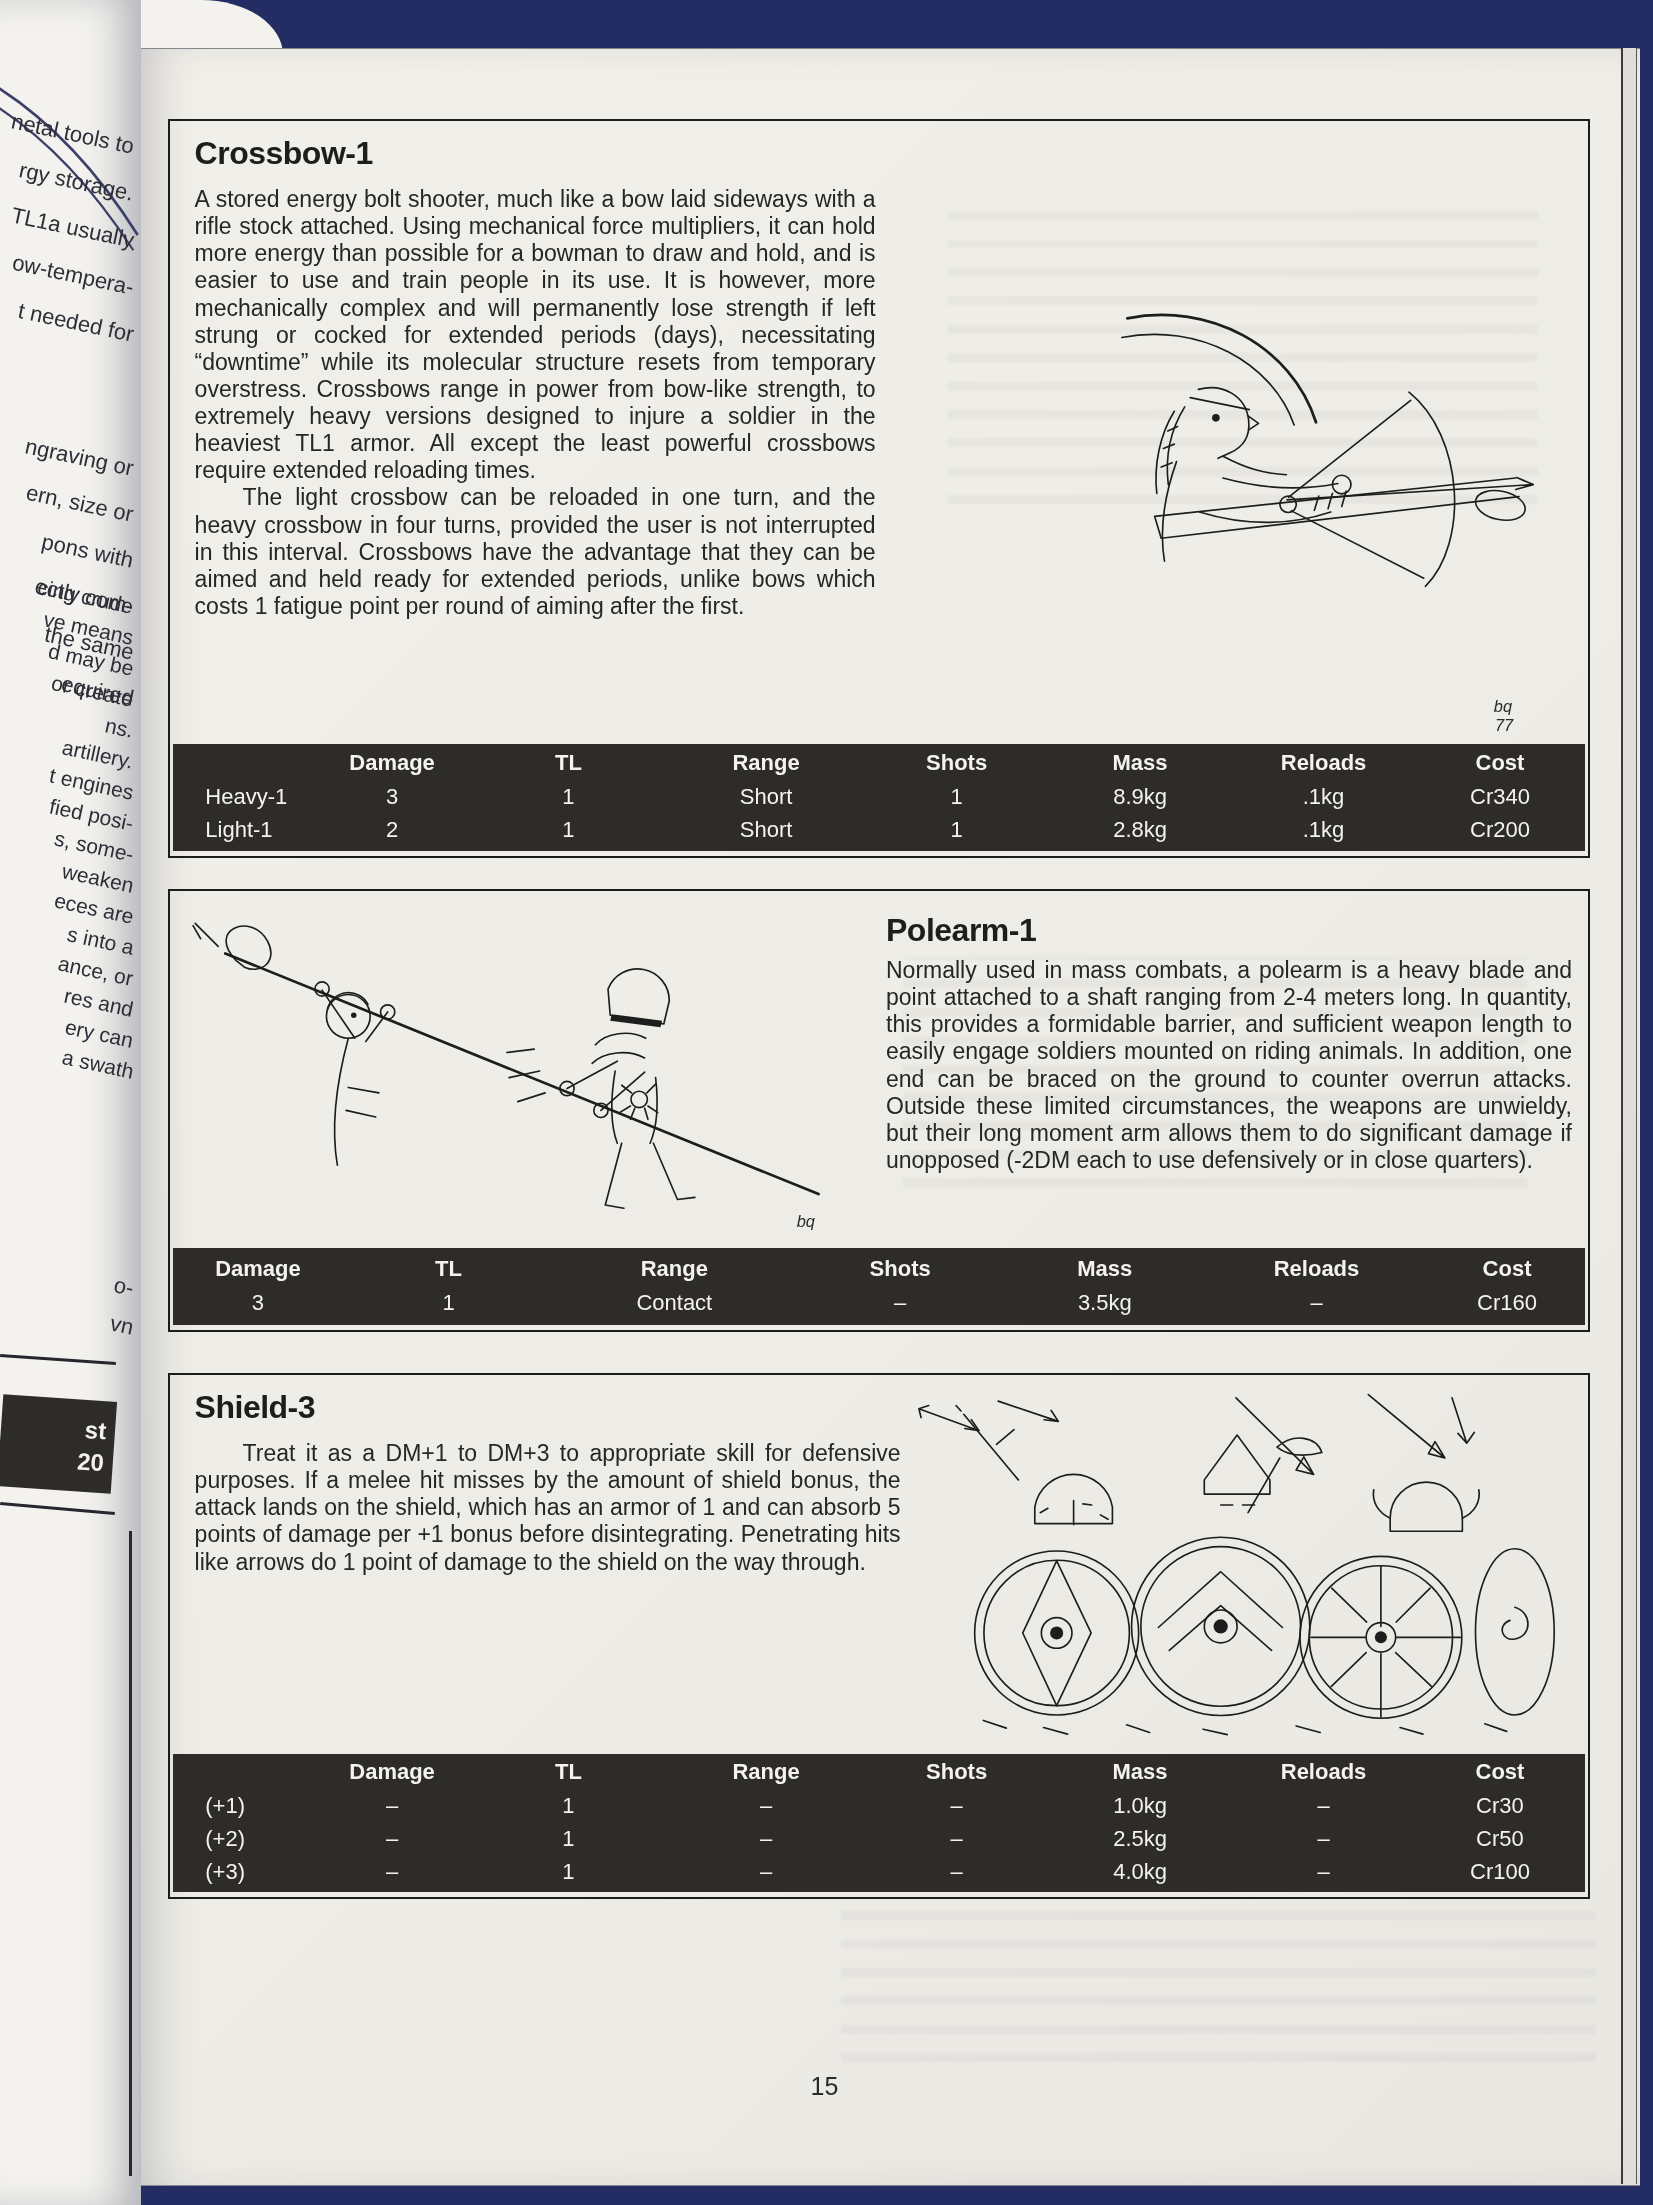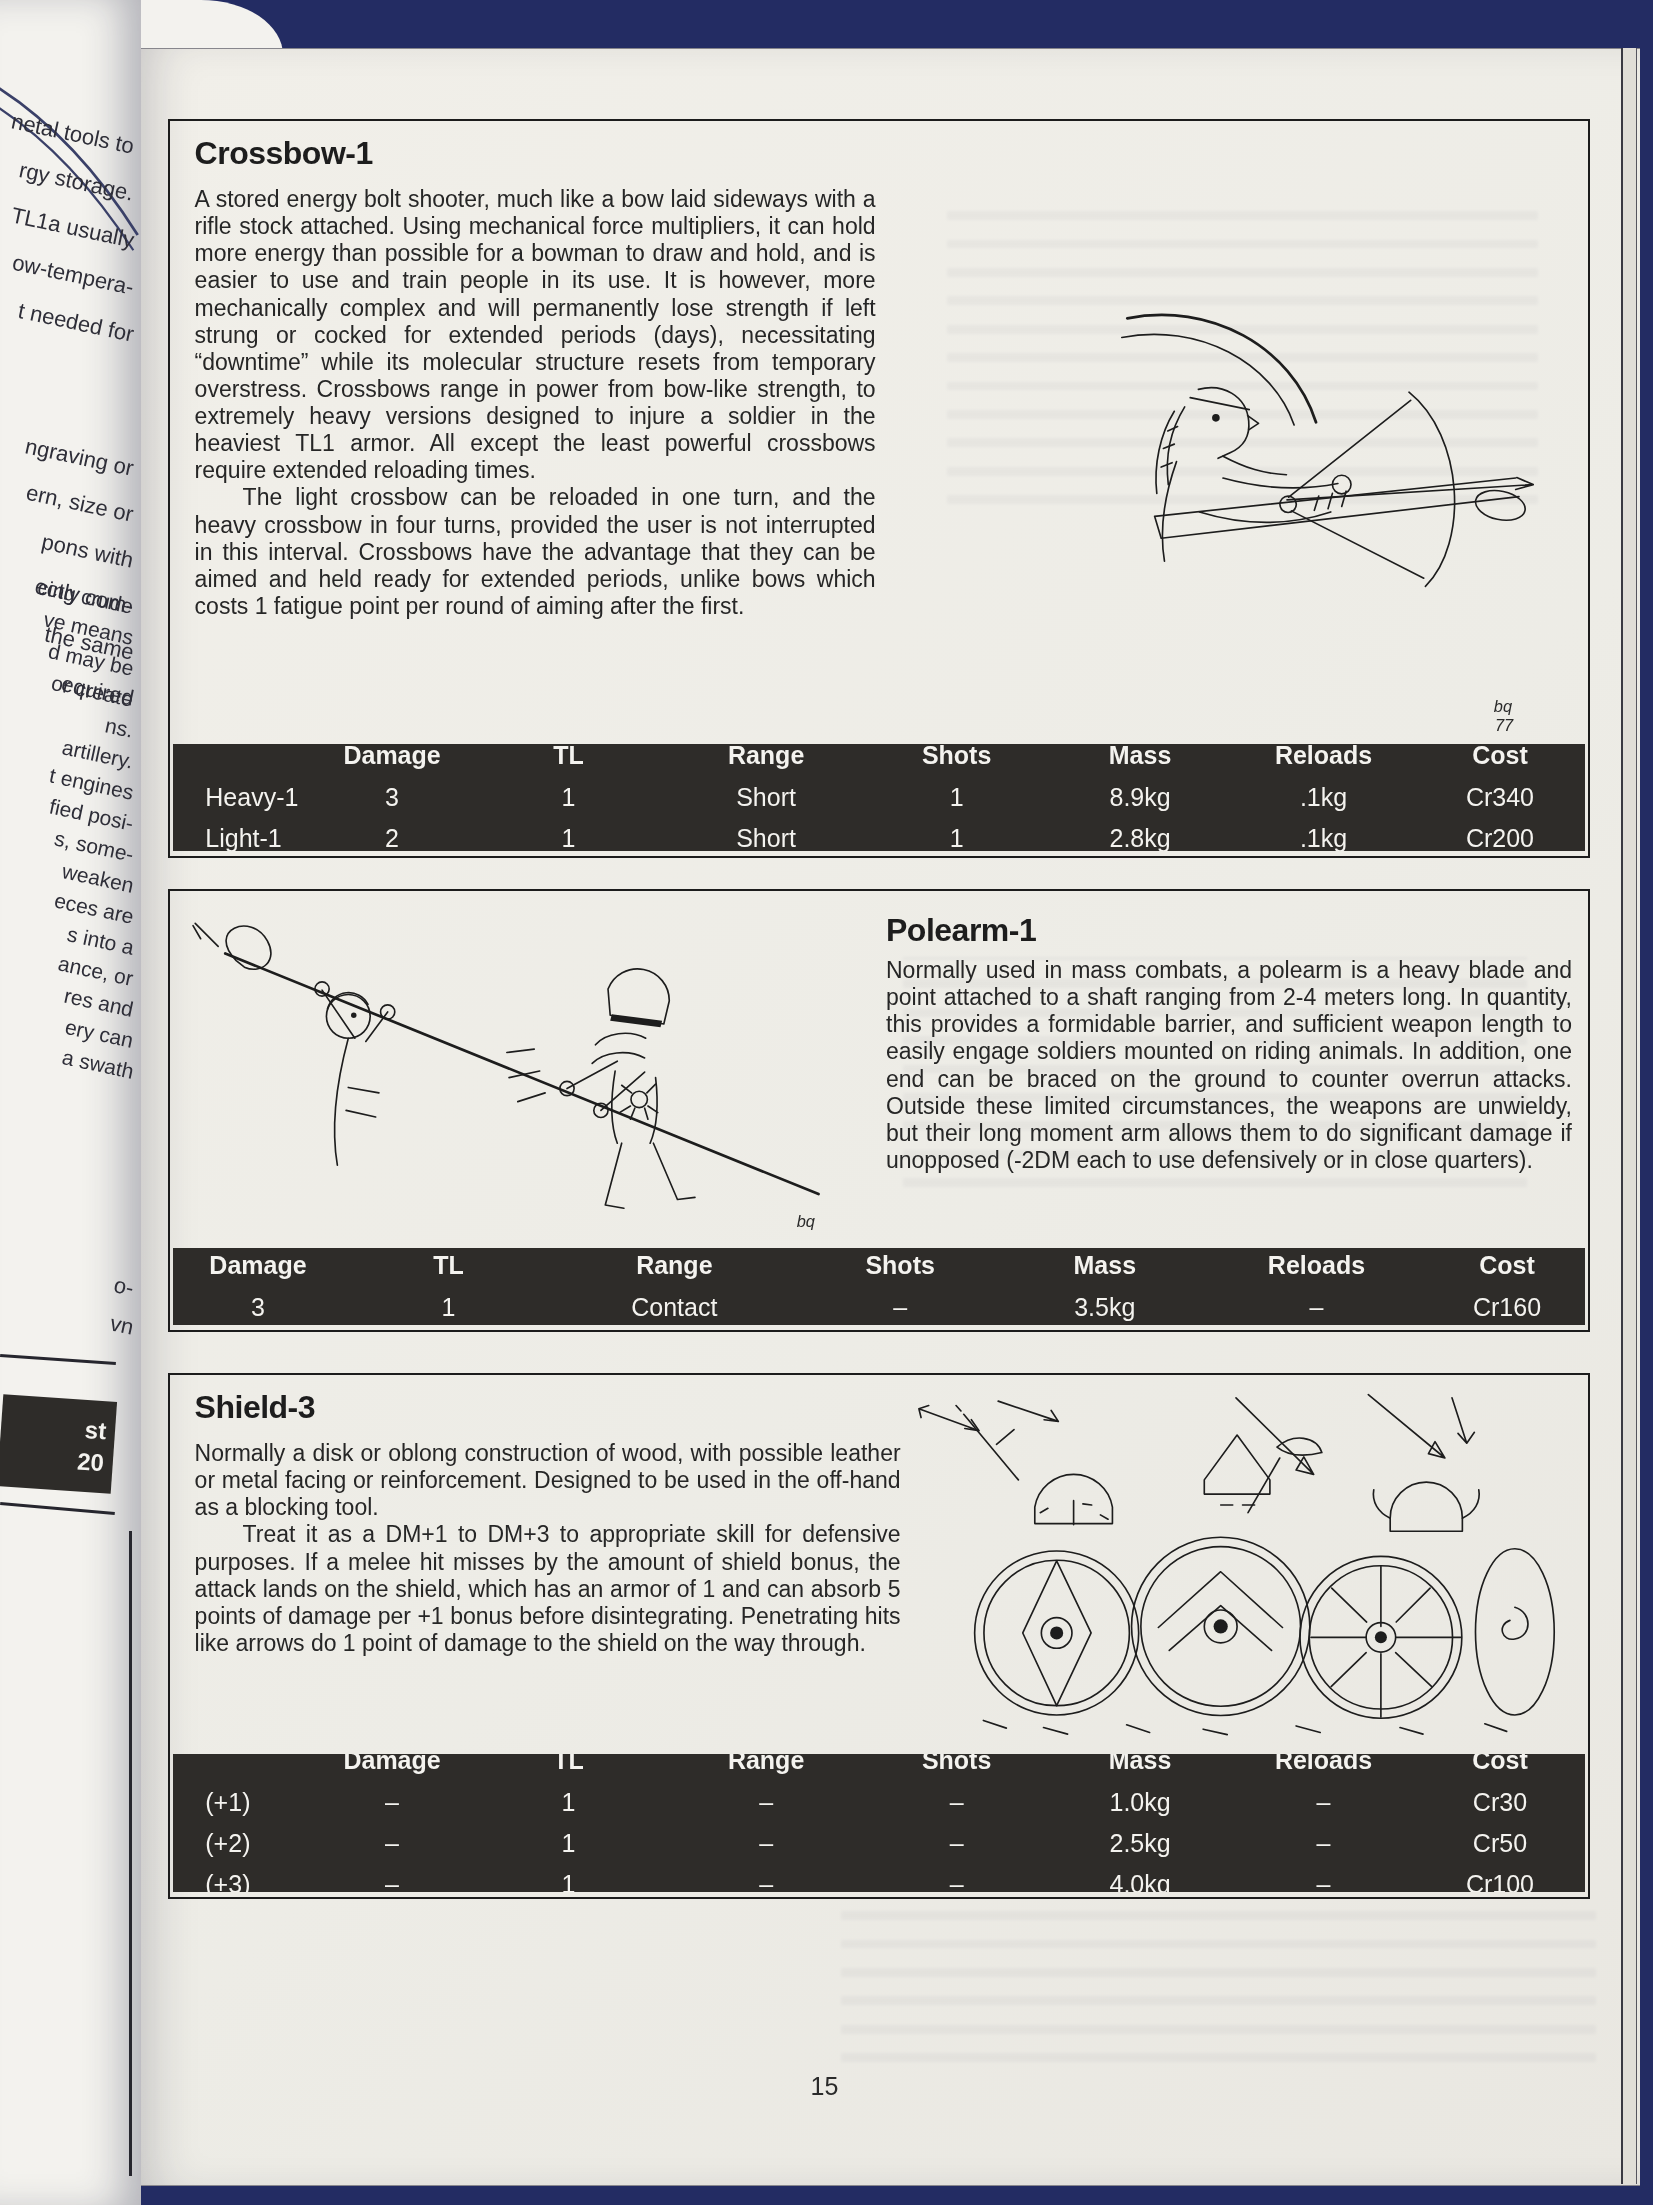--- a/index.html
+++ b/index.html
@@ -43,21 +43,21 @@
   .sec-body p{margin:0;}
   .sec-body p.indent{text-indent:48px;}
   .t-crossbow .sec-title, .t-shield .sec-title{left:24.6px;top:14.2px;}
   .body-crossbow{left:24.6px;top:65px;width:681px;}
   .title-polearm{left:716px;top:15.3px;margin-top:6px;}
   .body-polearm{left:716px;top:66px;width:686px;}
   .body-shield{left:24.6px;top:65px;width:706px;}
 
   
   .stats-table{position:absolute;left:3.3px;right:3.3px;bottom:5.5px;display:grid;align-content:center;
-               background:#2e2c29;color:#f4f3ef;font-size:25px;row-gap:13px;overflow:hidden;z-index:4;}
+               background:#2e2c29;color:#f4f3ef;font-size:22px;row-gap:5px;overflow:hidden;z-index:4;}
   .t1{height:107px;} .t2{height:77px;} .t3{height:138px;}
   .cols8{grid-template-columns:10% 11% 14% 14% 13% 13% 13% 12%;}
   .cols7{grid-template-columns:12% 15% 17% 15% 14% 16% 11%;}
   .th{font-weight:700;text-align:center;line-height:28.4px;}
   .td{text-align:center;line-height:28.4px;}
   .td.name{text-align:left;padding-left:32px;}
 
   
   .illus{position:absolute;z-index:2;text-align:center;}
   .ill-crossbow{left:700px;top:159px;width:706px;height:465px;}
@@ -248,21 +248,20 @@
           <div class="td">–</div>
           <div class="td">3.5kg</div>
           <div class="td">–</div>
           <div class="td">Cr160</div>
         </div>
     </div>
 
     <div class="section sec-shield t-shield">
       <div class="sec-title">Shield-3</div>
       <div class="sec-body body-shield">
-        <p>Normally a disk or oblong construction of wood, with possible leather or metal facing or reinforcement. Designed to be used in the off-hand as a blocking tool.</p>
         <p class="indent">Treat it as a DM+1 to DM+3 to appropriate skill for defensive purposes. If a melee hit misses by the amount of shield bonus, the attack lands on the shield, which has an armor of 1 and can absorb 5 points of damage per +1 bonus before disintegrating. Penetrating hits like arrows do 1 point of damage to the shield on the way through.</p>
       </div>
       <div class="illus ill-shield">
         <svg viewBox="0 0 1240 650">
           <path class="ink" d="M40,32 L150,72 M150,72 l-26,-4 M150,72 l-14,-20 M40,32 l18,-6 M40,32 l4,16"></path>
           <path class="ink" d="M185,18 L295,55 M295,55 l-26,-3 M295,55 l-13,-20"></path>
           <path class="ink" d="M1015,12 L1042,95 M1042,95 l-16,-18 M1042,95 l14,-20"></path>
           <path class="ink" d="M620,12 L762,152 M762,152 l-32,-8 l14,-24 z"></path>
           <path class="ink" d="M862,6 L1002,122 M1002,122 l-30,-8 l12,-22 z"></path>
           <path class="ink" d="M695,102 c30,-26 72,-20 82,10 c-36,9 -62,6 -82,-10 z M700,122 L642,222"></path>

